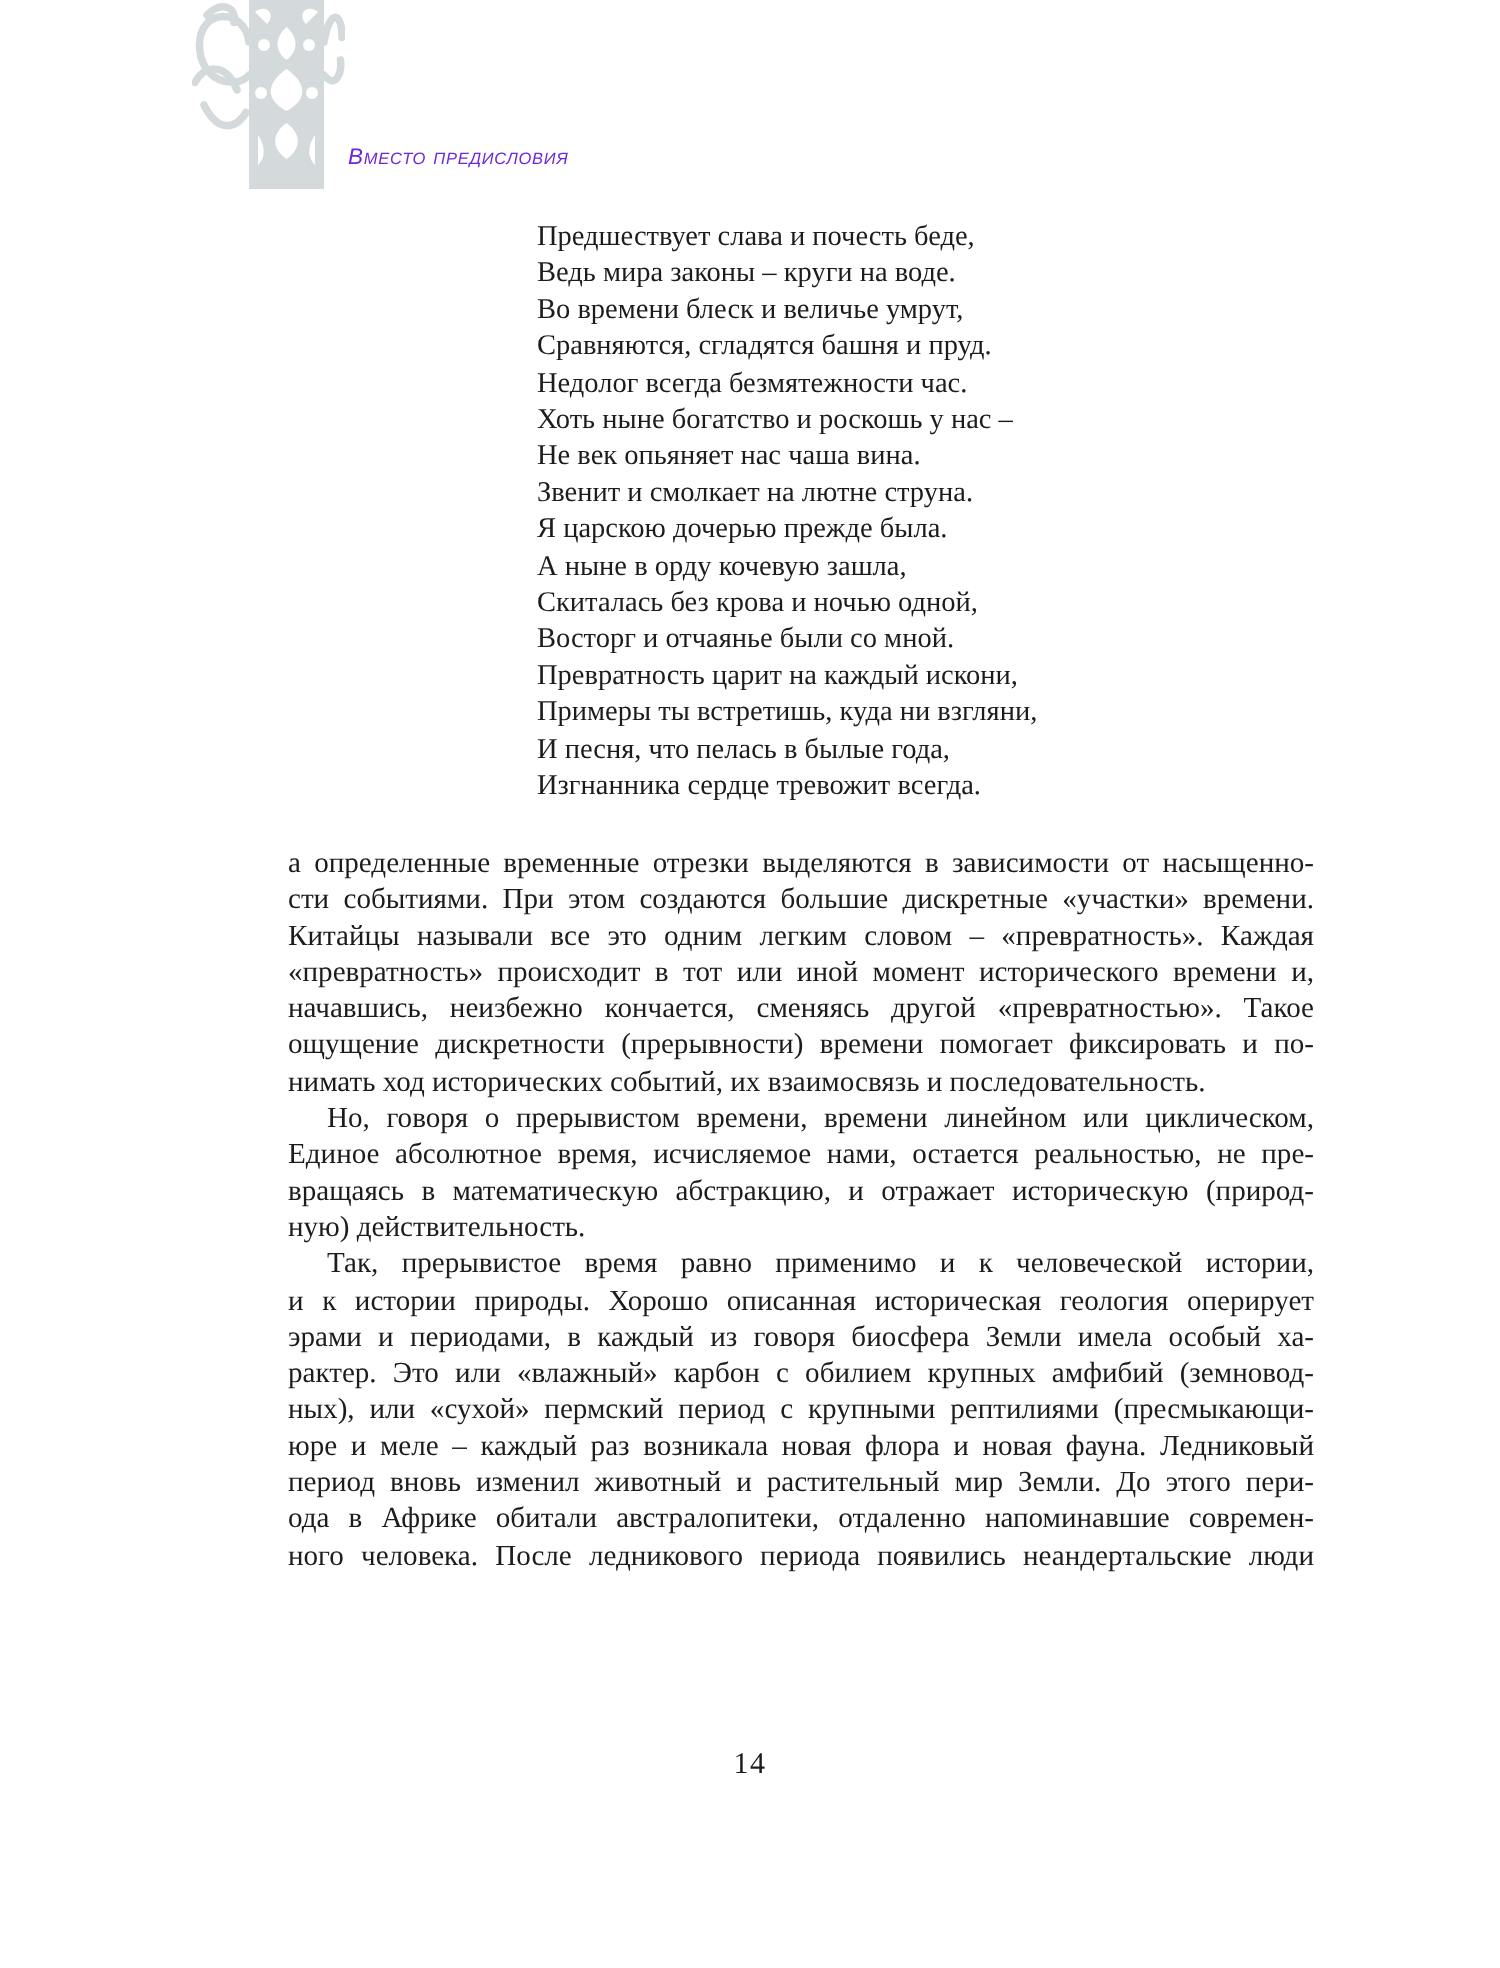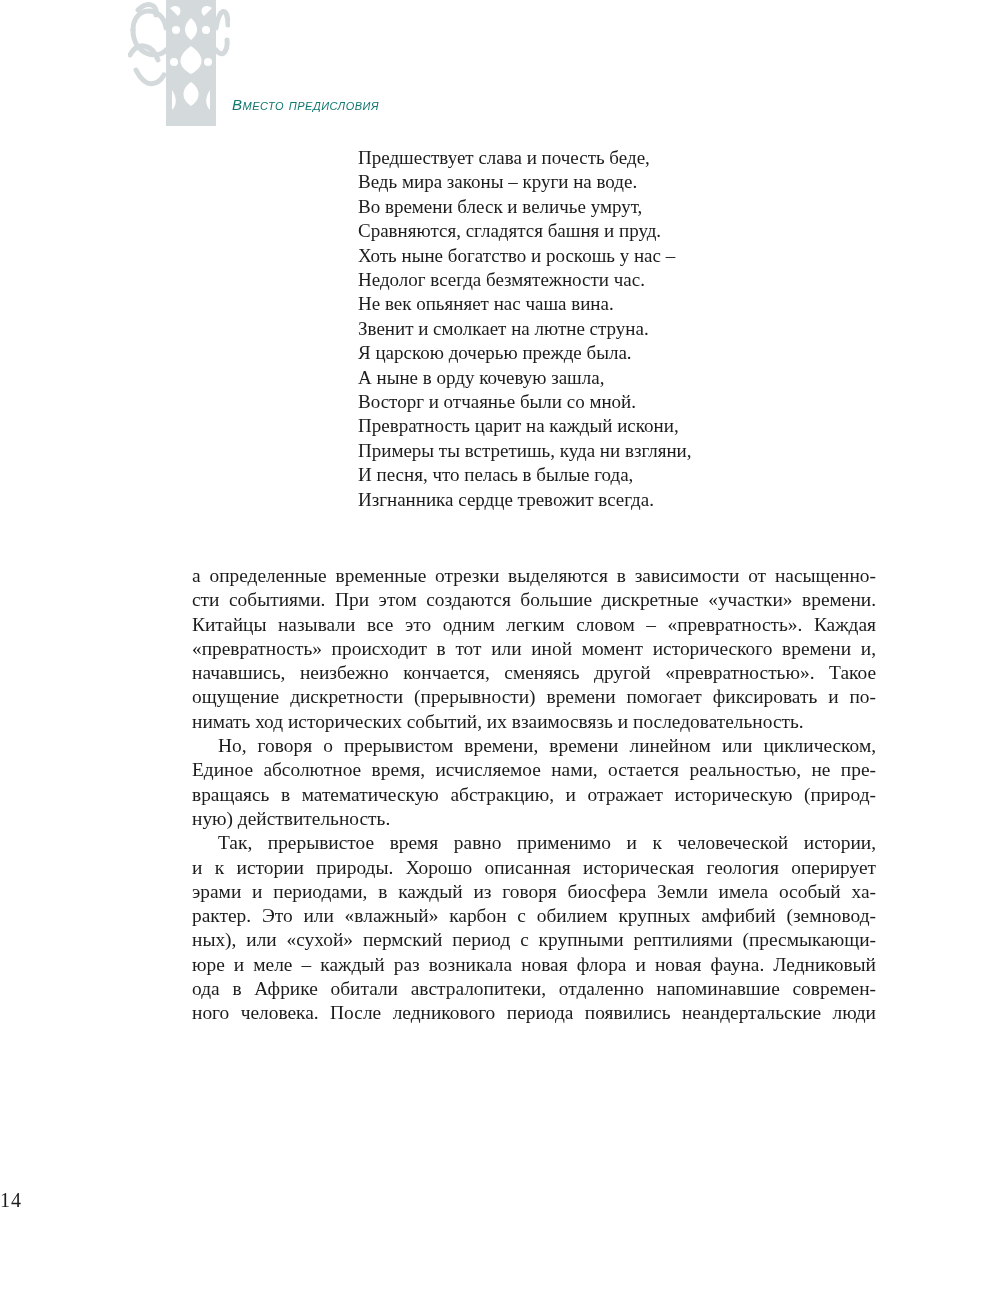--- a/index.html
+++ b/index.html
@@ -24,21 +24,21 @@
     }
     .ornament svg { display: block; width: 100%; height: 100%; }
     .running-head {
       position: absolute;
       left: 232px;
       top: 96px;
       font-family: "Liberation Sans", "DejaVu Sans", sans-serif;
       font-style: italic;
       font-size: 15px;
       letter-spacing: 0.5px;
-      color: #0f766e;
+      color: #6d28d9;
       font-variant: small-caps;
     }
     .poem {
       position: absolute;
       left: 358px;
       top: 146px;
       font-size: 19px;
       line-height: 24.4px;
       white-space: nowrap;
     }
@@ -65,23 +65,23 @@
     }
     .prose .line.last {
       text-align-last: left;
     }
     .prose .line.first { padding-left: 26px; }
     .page-number {
       position: absolute;
       left: 0;
       width: 1000px;
       top: 1165px;
+      text-align: center;
       font-size: 20px;
       letter-spacing: 1px;
-      margin-top: 24px;
     }
   </style>
 </head>
 <body>
 
 <div class="ornament">
   <svg viewBox="0 0 102 126" xmlns="http://www.w3.org/2000/svg">
     <g fill="#d4dadb">
       <rect x="38" y="0" width="50" height="126"></rect>
     </g>
@@ -110,26 +110,27 @@
   </svg>
 </div>
 
 <div class="running-head">Вместо предисловия</div>
 
 <div class="poem">
   <span class="line">Предшествует слава и почесть беде,</span>
   <span class="line">Ведь мира законы – круги на воде.</span>
   <span class="line">Во времени блеск и величье умрут,</span>
   <span class="line">Сравняются, сгладятся башня и пруд.</span>
+  <span class="line">Недолог всегда безмятежности час.</span>
   <span class="line">Хоть ныне богатство и роскошь у нас –</span>
-  <span class="line">Недолог всегда безмятежности час.</span>
   <span class="line">Не век опьяняет нас чаша вина.</span>
   <span class="line">Звенит и смолкает на лютне струна.</span>
   <span class="line">Я царскою дочерью прежде была.</span>
   <span class="line">А ныне в орду кочевую зашла,</span>
+  <span class="line">Скиталась без крова и ночью одной,</span>
   <span class="line">Восторг и отчаянье были со мной.</span>
   <span class="line">Превратность царит на каждый искони,</span>
   <span class="line">Примеры ты встретишь, куда ни взгляни,</span>
   <span class="line">И песня, что пелась в былые года,</span>
   <span class="line">Изгнанника сердце тревожит всегда.</span>
 </div>
 
 <div class="prose">
   <p>
     <span class="line">а определенные временные отрезки выделяются в зависимости от насыщенно-</span>
@@ -146,18 +147,19 @@
     <span class="line">вращаясь в математическую абстракцию, и отражает историческую (природ-</span>
     <span class="line last">ную) действительность.</span>
   </p>
   <p>
     <span class="line first">Так, прерывистое время равно применимо и к человеческой истории,</span>
     <span class="line">и к истории природы. Хорошо описанная историческая геология оперирует</span>
     <span class="line">эрами и периодами, в каждый из говоря биосфера Земли имела особый ха-</span>
     <span class="line">рактер. Это или «влажный» карбон с обилием крупных амфибий (земновод-</span>
     <span class="line">ных), или «сухой» пермский период с крупными рептилиями (пресмыкающи-</span>
     <span class="line">юре и меле – каждый раз возникала новая флора и новая фауна. Ледниковый</span>
+    <span class="line">период вновь изменил животный и растительный мир Земли. До этого пери-</span>
     <span class="line">ода в Африке обитали австралопитеки, отдаленно напоминавшие современ-</span>
     <span class="line">ного человека. После ледникового периода появились неандертальские люди</span>
   </p>
 </div>
 
 <div class="page-number">14</div>
 
 </body></html>

